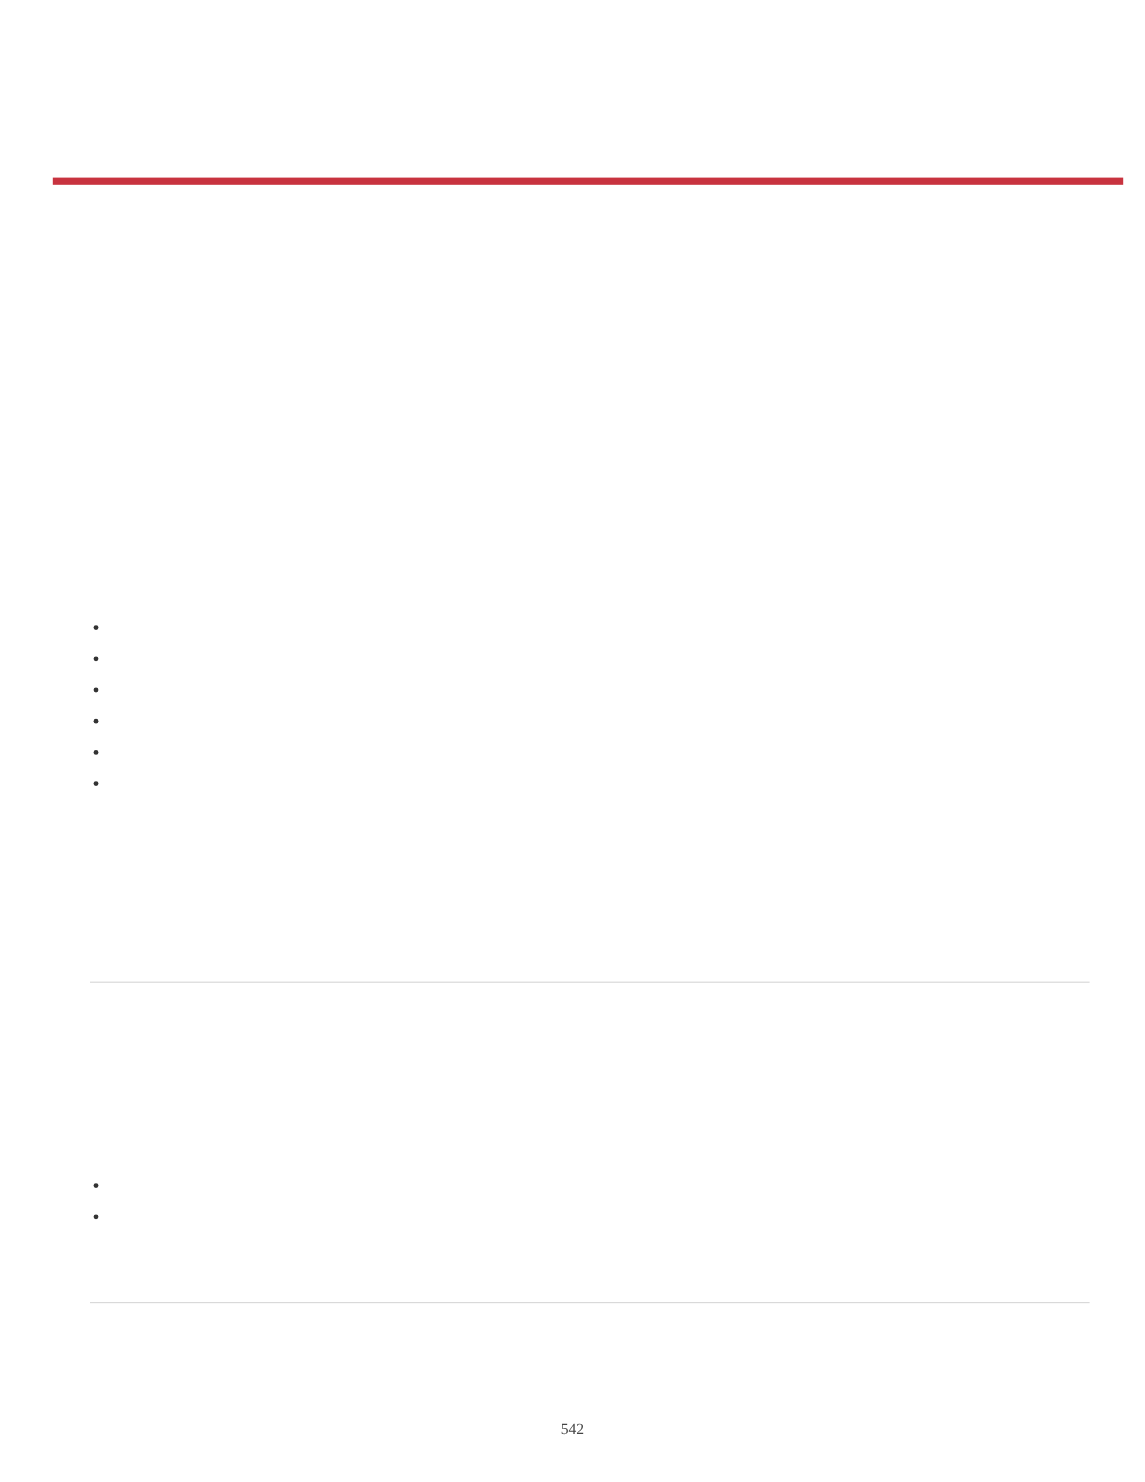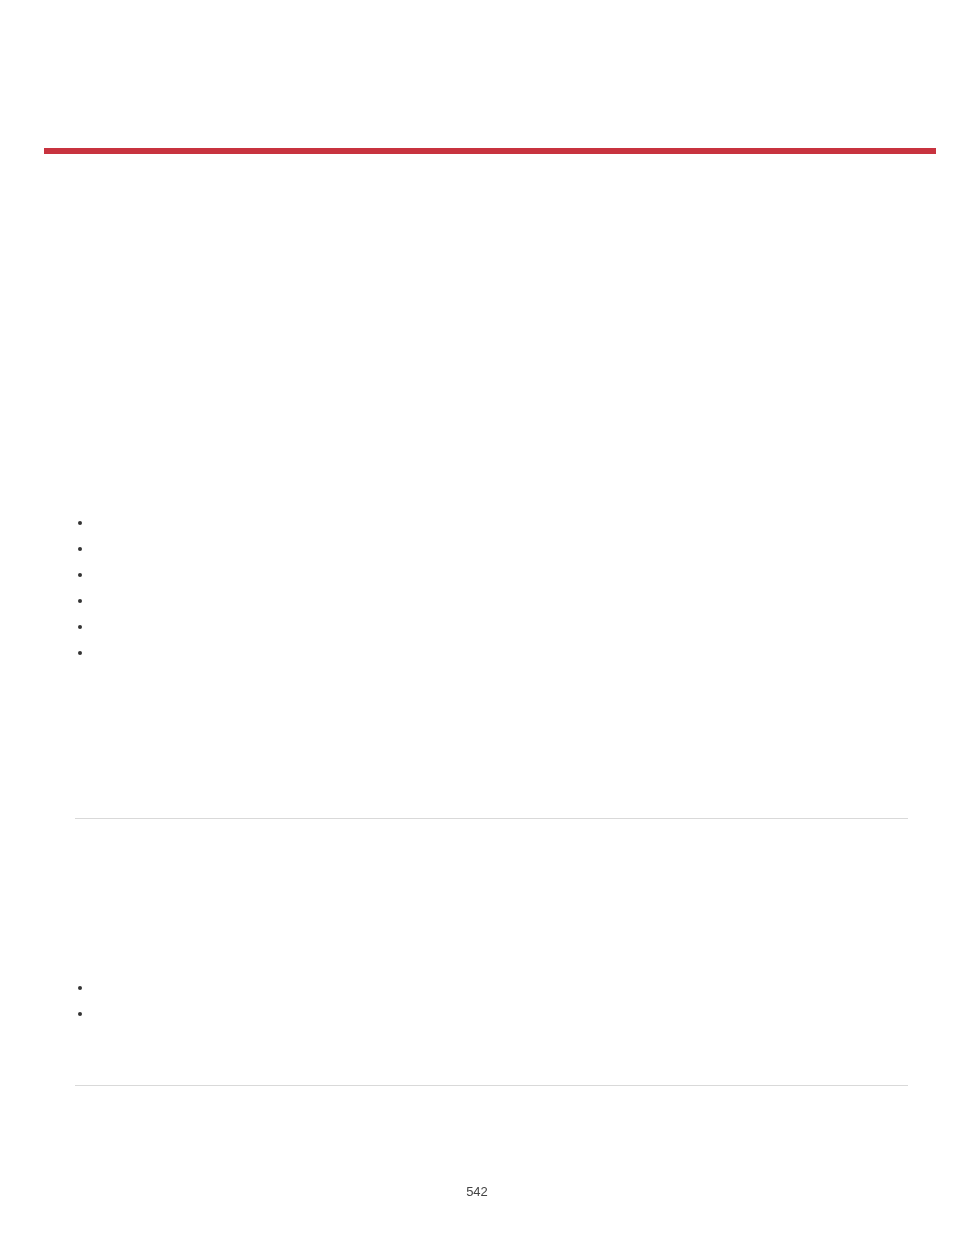--- a/index.html
+++ b/index.html
@@ -82,21 +82,21 @@
     border-top: 1px solid #d9d9d9;
   }
   .page-number {
     position: absolute;
     bottom: 36px;
     left: 0;
     right: 0;
     text-align: center;
     font-size: 13px;
     color: #444;
-    font-family: Liberation Sans, sans-serif;
+    font-family: Liberation Serif, serif;
   }
 </style>
 </head>
 <body>
 
 <div class="page">
   <div class="red-rule"></div>
 
   <div class="content">
     <ul class="bullet-list-1">

